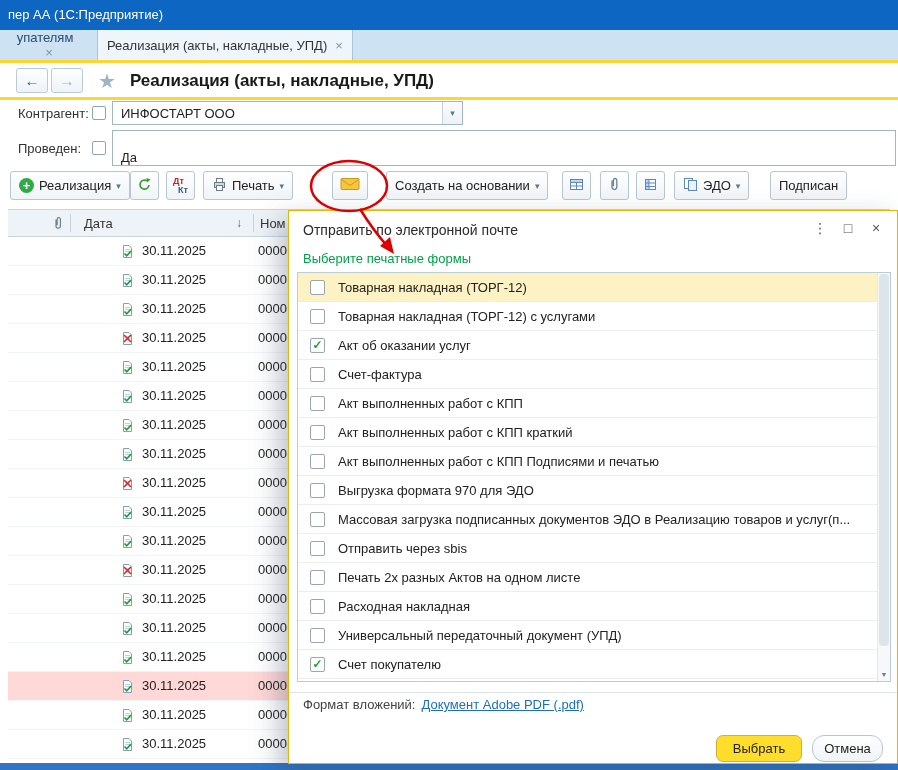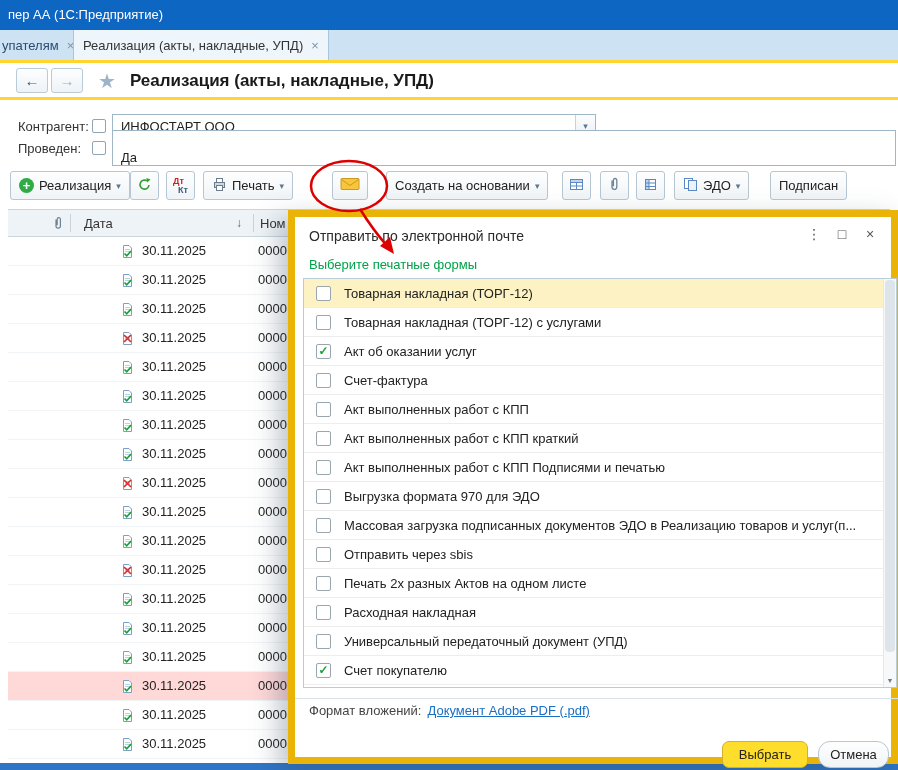--- a/index.html
+++ b/index.html
@@ -4,38 +4,38 @@
 <style>
   * { margin:0; padding:0; box-sizing:border-box; }
   html,body { width:898px; height:770px; }
   body { font-family:"Liberation Sans", sans-serif; font-size:13px; color:#222; background:#fff; position:relative; overflow:hidden; }
 
   
   .titlebar { position:absolute; left:0; top:0; width:898px; height:30px; background:#0c66c2; color:#fff; line-height:30px; padding-left:8px; font-size:13px; }
   .tabbar { position:absolute; left:0; top:30px; width:898px; height:30px; background:#cde2f3; display:flex; }
   .tab { height:30px; display:flex; align-items:center; padding:0 9px; font-size:13px; color:#2a4d70; border-right:1px solid #a9c5dc; white-space:nowrap; }
   .tab .x { margin-left:8px; color:#7f93a5; }
-  .tab.first { width:74px; padding-left:2px; overflow:hidden; }
+  .tab.first { width:98px; padding-left:2px; overflow:hidden;flex-direction:column; }
   .tab.active { background:#eef6fc; color:#333; }
   .yline { position:absolute; left:0; width:898px; height:3px; background:#ffd52e; }
   .yline1 { top:60px; } .yline2 { top:97px; }
 
   
   .navrow { position:absolute; top:68px; left:16px; display:flex; align-items:center; }
   .navbtn { width:32px; height:25px; border:1px solid #b9cbd9; background:linear-gradient(#fdfefe,#eef3f7); border-radius:3px; font-size:15px; color:#3a5a78; display:flex; align-items:center; justify-content:center; margin-right:3px; }
   .navbtn.fwd { color:#9bb0c2; }
   .star { font-size:20px; color:#9db4c9; margin:0 14px 0 12px; }
   .pagetitle { font-size:17px; font-weight:bold; color:#1a1a1a; }
 
   
   .frow { position:absolute; left:18px; height:24px; display:flex; align-items:center; }
-  .frow1 { top:114px; } .frow2 { top:136px; }
+  .frow1 { top:101px; } .frow2 { top:136px; }
   .flabel { width:74px; font-size:13px; color:#333; }
   .fcheck { width:14px; height:14px; border:1px solid #90a4b4; background:#fff; border-radius:2px; margin-right:6px; flex:none; }
-  .combo { height:24px; border:1px solid #9fb6c7; background:#fff; display:flex; align-items:center; width:484px; }
+  .combo { height:24px; border:1px solid #9fb6c7; background:#fff; display:flex; align-items:center; width:351px; }
   .combo .val { padding:0 8px; flex:1; overflow:hidden; white-space:nowrap; }
   .combo .dd { width:20px; height:100%; border-left:1px solid #c3d3df; background:linear-gradient(#fbfcfd,#edf2f6); display:flex; align-items:center; justify-content:center; color:#5c7890; font-size:9px; flex:none; }
   .field2 { width:784px; height:36px; border:1px solid #9fb6c7; background:#fff; line-height:22px; padding:16px 8px; }
 
   
   .toolbar { position:absolute; left:0; top:171px; width:898px; height:32px; }
   .tbtn { position:absolute; top:0; height:29px; border:1px solid #b6c7d3; border-radius:3px; background:linear-gradient(#fefefe,#f0f4f7); display:flex; align-items:center; justify-content:center; font-size:13px; color:#222; padding:0 8px; gap:5px; white-space:nowrap; }
   .tbtn .dd { font-size:9px; color:#5c7890; }
   .plus { width:15px; height:15px; border-radius:50%; background:#2eab44; color:#fff; font-size:13px; line-height:15px; text-align:center; font-weight:bold; flex:none; }
   .dtkt { display:flex; flex-direction:column; line-height:9px; font-size:9px; font-weight:bold; }
@@ -50,21 +50,21 @@
   .h-sep { position:absolute; top:4px; bottom:4px; width:1px; background:#c6d3dd; }
   .tbody { position:absolute; left:8px; top:237px; width:882px; }
   .trow { position:relative; height:29px; border-bottom:1px solid #f1f4f7; background:#fff; }
   .trow.selected { background:#ffd8d8; }
   .trow .dicon { position:absolute; left:112px; top:7px; width:15px; height:15px; }
   .trow .ddate { position:absolute; left:134px; top:0; line-height:28px; color:#222; }
   .trow .dnum { position:absolute; left:250px; top:0; line-height:28px; color:#222; }
   .bottomstrip { position:absolute; left:0; top:763px; width:898px; height:7px; background:#2e75c8; z-index:1; }
 
   
-  .dialog { position:absolute; left:288px; top:210px; width:610px; height:554px; background:#fff; border:7px solid #eab308; box-shadow:-8px 10px 26px rgba(50,70,90,.35); z-index:10; }
+  .dialog { position:absolute; left:288px; top:210px; width:610px; height:554px; background:#fff; border:1px solid #eab308; box-shadow:-8px 10px 26px rgba(50,70,90,.35); z-index:10; }
   .dlg-title { position:absolute; left:14px; top:11px; font-size:14px; color:#2b2b2b; }
   .dlg-controls { position:absolute; right:8px; top:6px; display:flex; }
   .dlg-ctrl { width:26px; height:22px; display:flex; align-items:center; justify-content:center; color:#555; font-size:14px; margin-left:2px; }
   .dlg-sub { position:absolute; left:14px; top:40px; color:#00a148; font-size:13px; }
   .dlg-list { position:absolute; left:8px; top:61px; width:594px; height:410px; border:1px solid #b9cdd9; background:#fff; overflow:hidden; }
   .ditem { height:29px; display:flex; align-items:center; padding-left:12px; border-bottom:1px solid #ededed; }
   .ditem.current { background:#fdf2c3; }
   .dcheck { width:15px; height:15px; border:1px solid #9aa6ad; border-radius:2px; background:#fff; display:flex; align-items:center; justify-content:center; font-size:12px; color:#1ba13a; font-weight:bold; flex:none; }
   .dlabel { margin-left:13px; white-space:nowrap; overflow:hidden; text-overflow:ellipsis; max-width:538px; font-size:13px; color:#222; }
   .dlg-scroll { position:absolute; right:0; top:0; width:13px; height:100%; background:#f6f8fa; border-left:1px solid #e2e8ed; }

